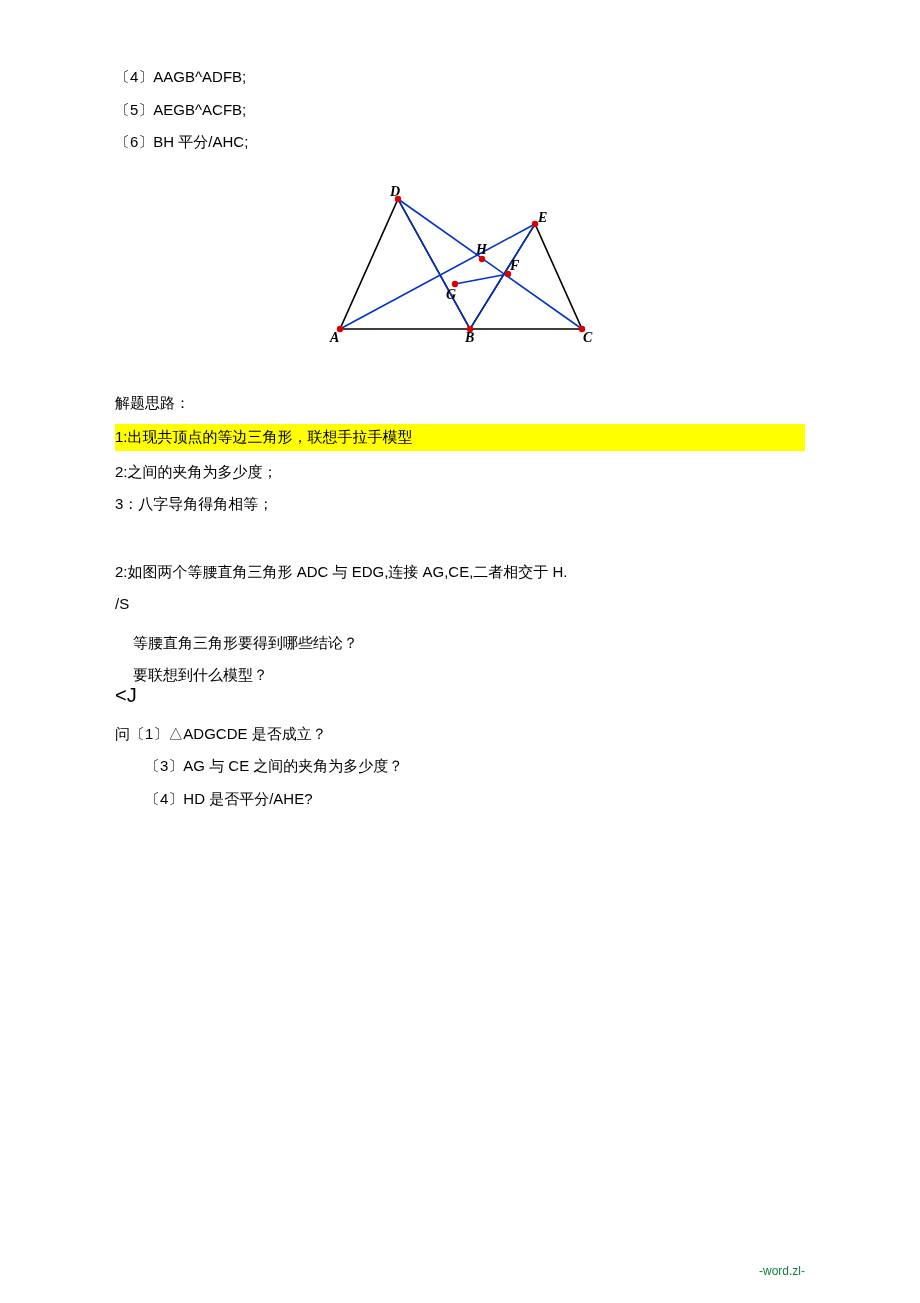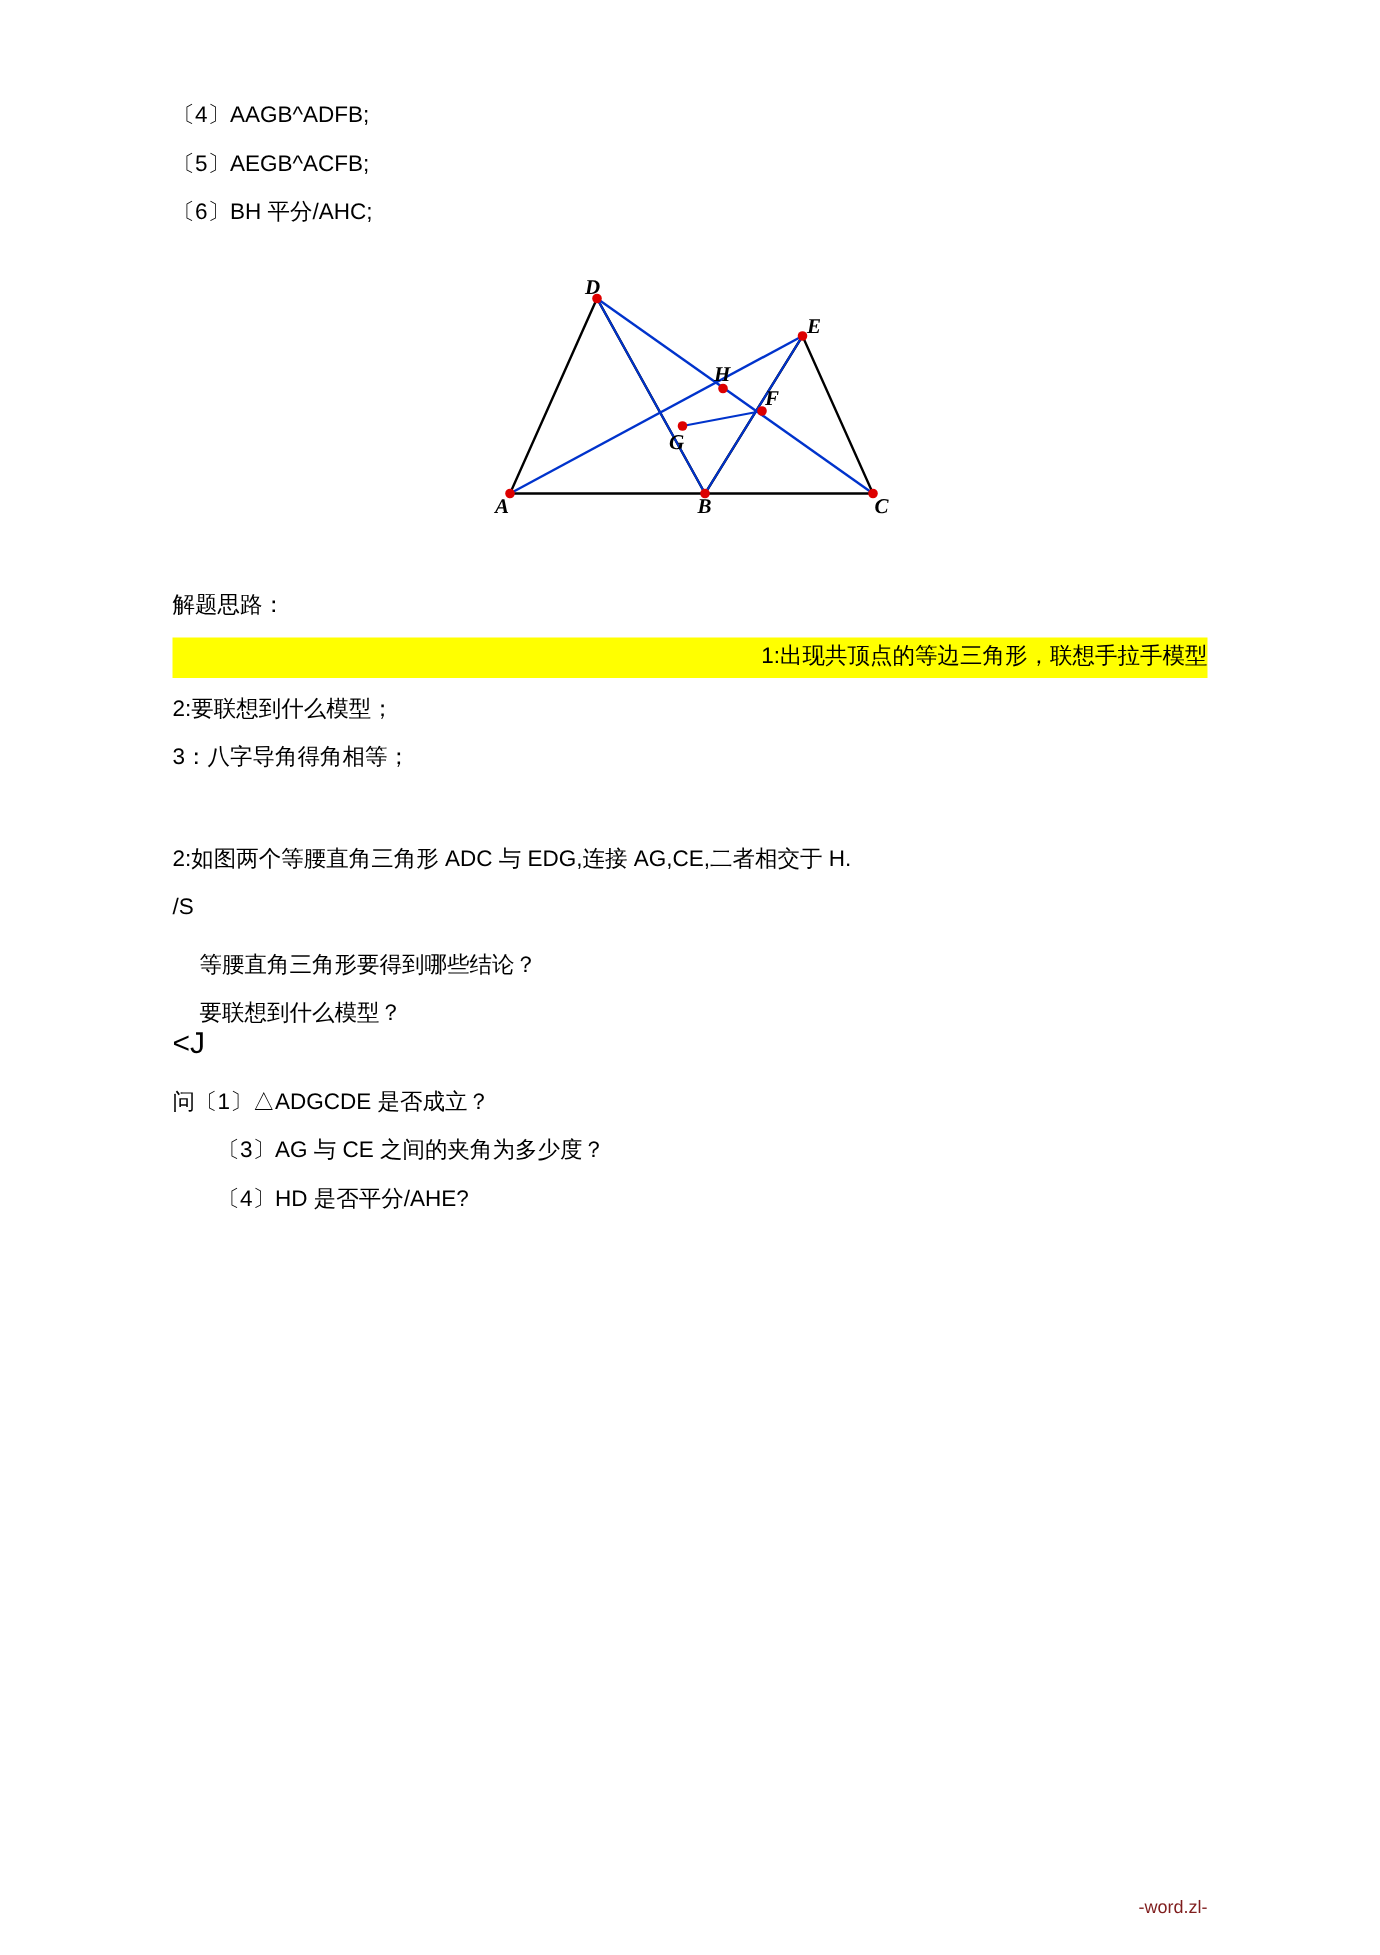--- a/index.html
+++ b/index.html
@@ -24,37 +24,36 @@
     padding-left: 18px;
   }
   .figure-wrap {
     text-align: center;
     margin: 30px 0 30px 0;
   }
   .highlight {
     background: #ffff00;
     display: block;
     padding: 2px 0;
-    text-align: right;
   }
   .section-gap {
     margin-top: 45px;
   }
   .sub-indent {
     padding-left: 30px;
   }
   .inline-note {
     font-family: Arial, sans-serif;
   }
   .footer {
     position: absolute;
     bottom: 25px;
     right: 115px;
     font-size: 12px;
-    color: #7f1d1d;
+    color: #15803d;
   }
   svg text {
     font-family: "Times New Roman", serif;
     font-weight: bold;
     font-style: italic;
     font-size: 14px;
   }
 </style>
 </head>
 <body>
@@ -95,21 +94,21 @@
       <text x="218" y="38">E</text>
       <text x="126" y="115">G</text>
       <text x="156" y="70">H</text>
       <text x="190" y="86">F</text>
     </svg>
   </div>
 
   <div class="line section-gap">解题思路：</div>
 
   <div class="line highlight">1:出现共顶点的等边三角形，联想手拉手模型</div>
-  <div class="line">2:要联想到什么模型；</div>
+  <div class="line">2:之间的夹角为多少度；</div>
   <div class="line">3：八字导角得角相等；</div>
 
   <div class="line section-gap">2:如图两个等腰直角三角形 ADC 与 EDG,连接 AG,CE,二者相交于 H.</div>
 
   <div class="line inline-note" style="margin-bottom:0;">/S</div>
   <div class="line indent" style="margin-top:16px;">等腰直角三角形要得到哪些结论？</div>
 
   <div class="line indent" style="margin-bottom:0;">要联想到什么模型？</div>
   <div class="inline-note" style="font-size:20px;line-height:1; margin-top:-2px;">&lt;J</div>
 

